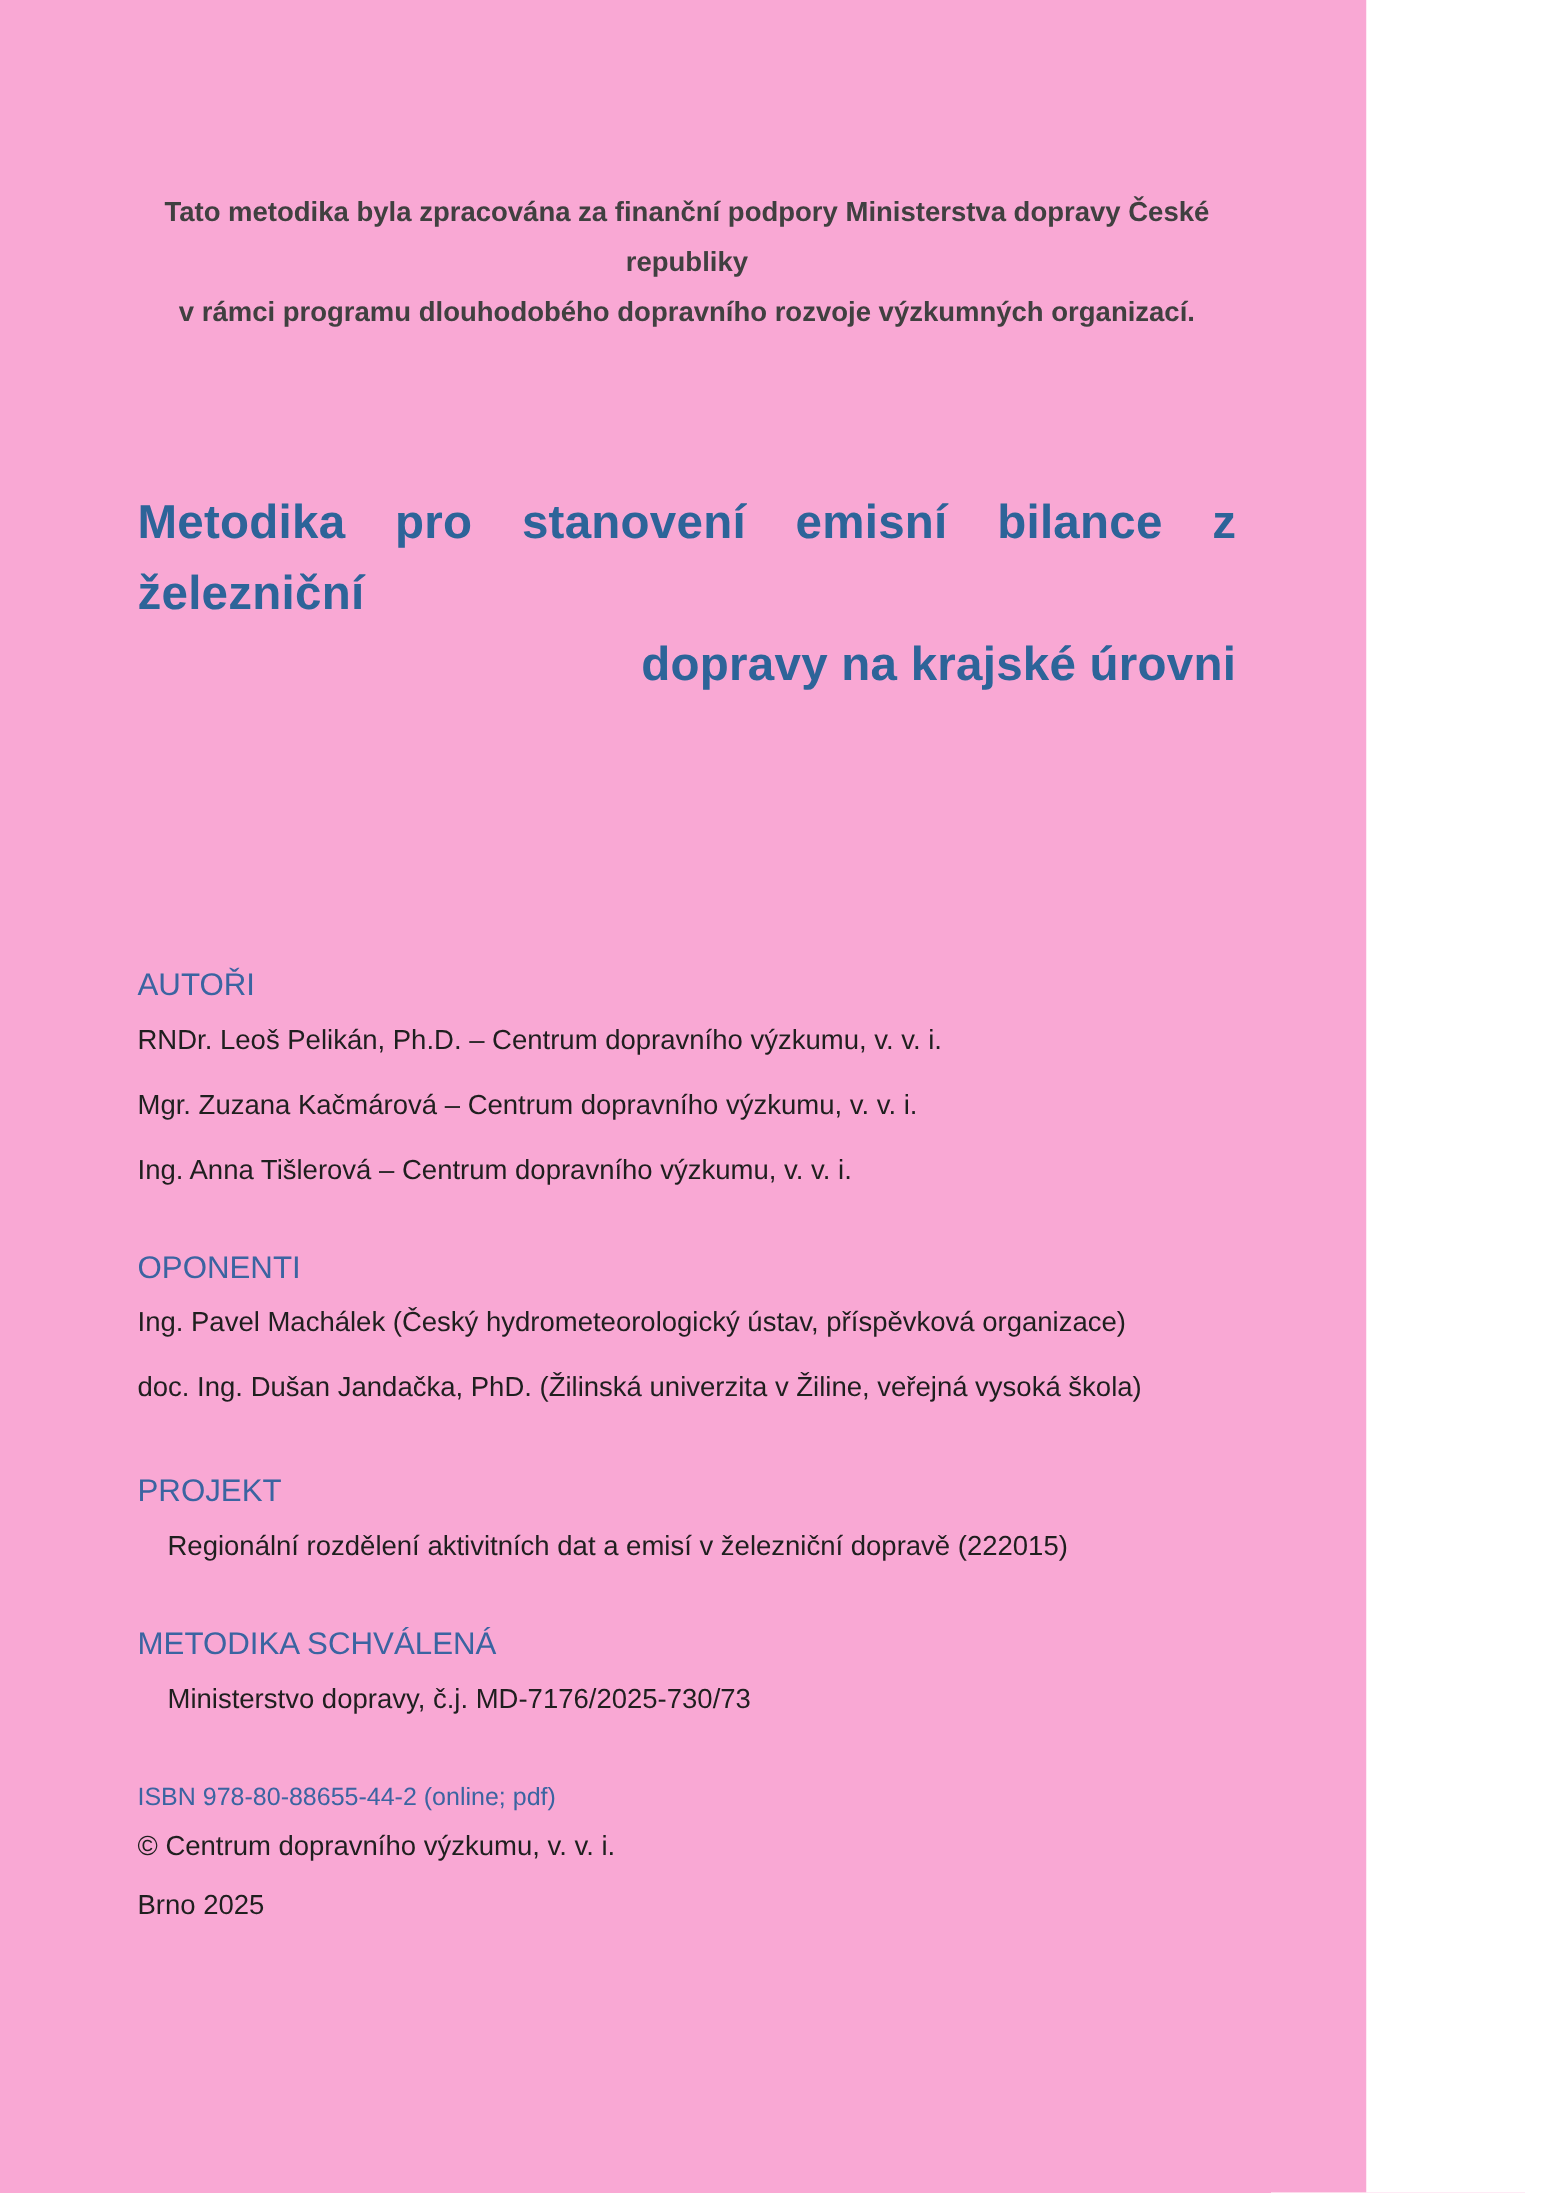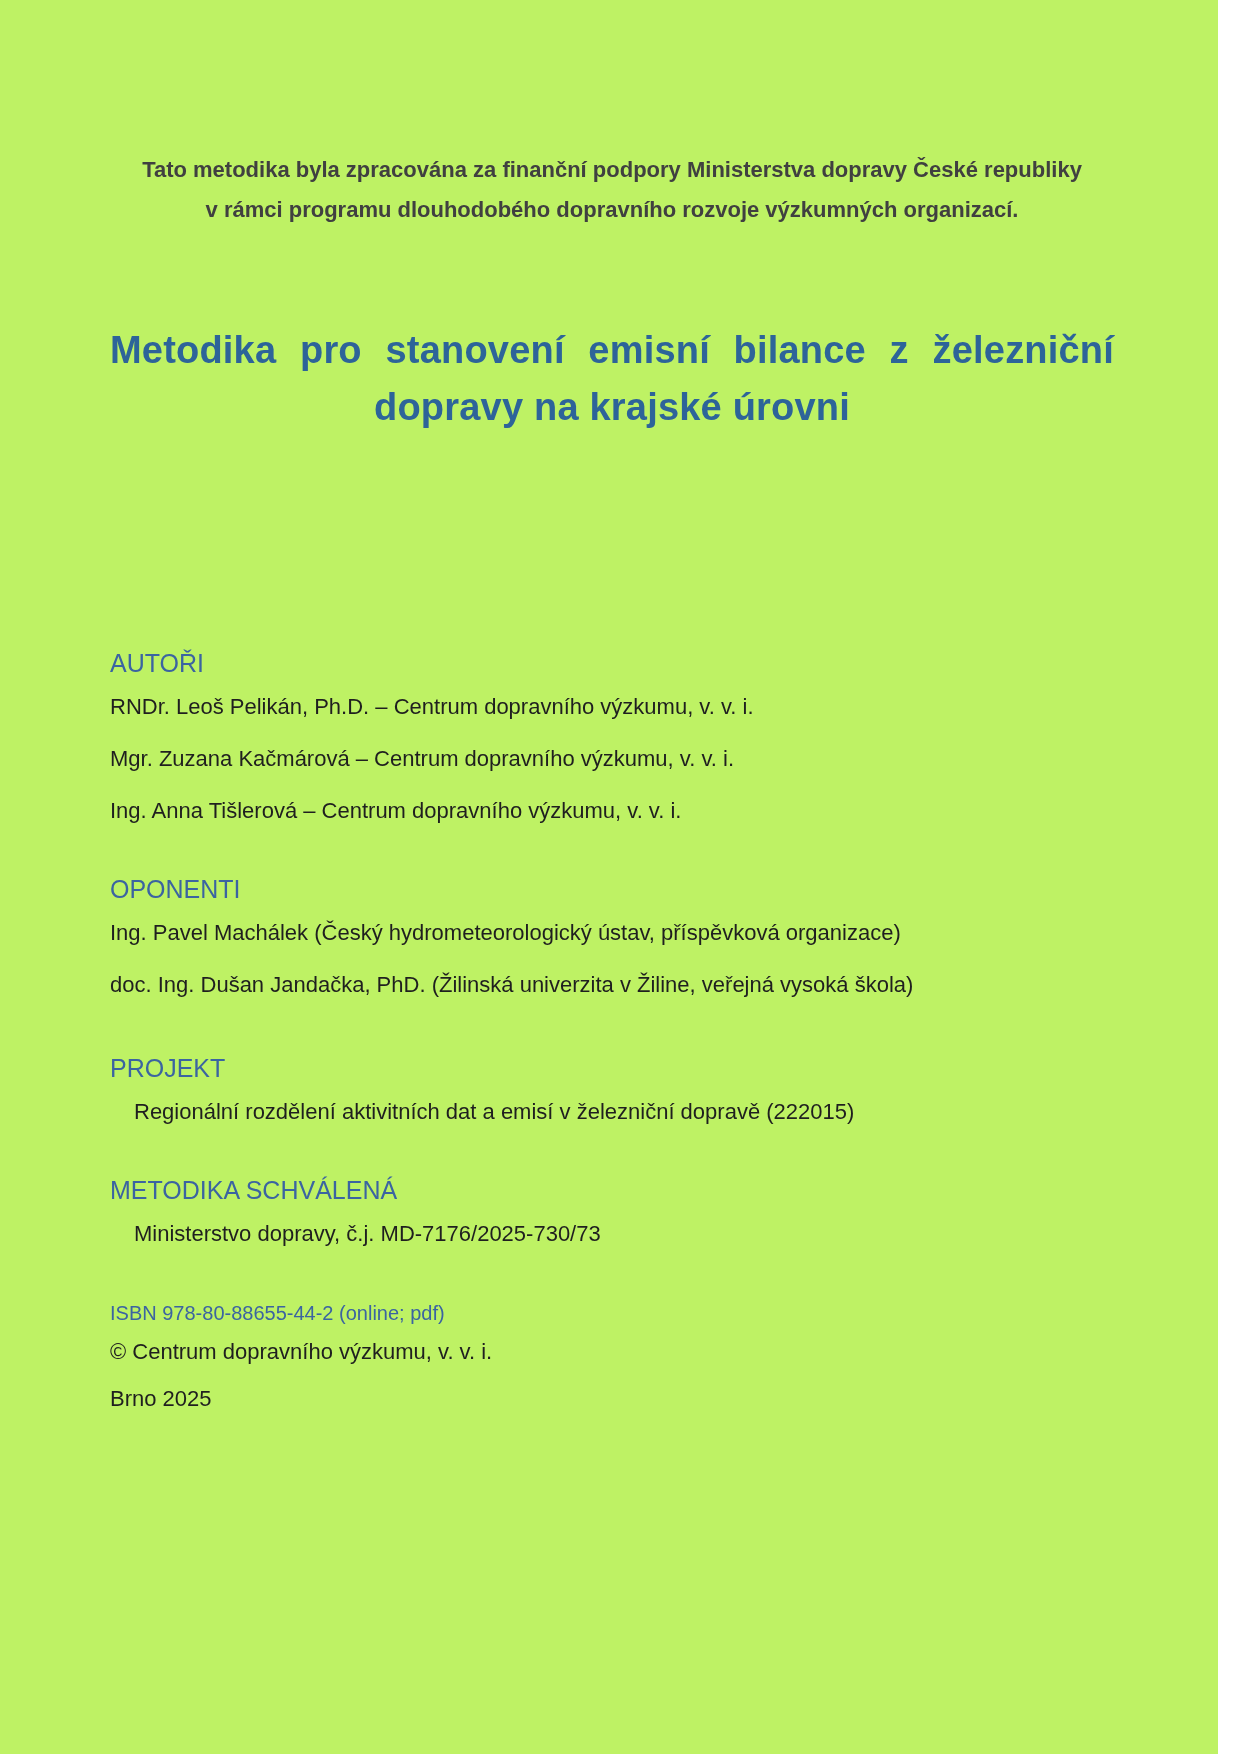--- a/index.html
+++ b/index.html
@@ -2,56 +2,56 @@
 <html><head>
 <meta charset="utf-8">
 <style>
   html, body {
     margin: 0;
     padding: 0;
     background: #ffffff;
   }
   .page {
     position: relative;
-    width: 1218px;
+    width: 1093px;
     height: 1754px;
-    background: #bef264;
+    background: #f9a8d4;
     font-family: "Liberation Sans", sans-serif;
     color: #1f1f1f;
     overflow: hidden;
     box-sizing: border-box;
   }
   .content {
     position: absolute;
     left: 110px;
     right: 104px;
     top: 0;
   }
   .funding-note {
     margin-top: 150px;
     text-align: center;
     font-weight: bold;
     font-size: 22px;
     line-height: 40px;
     color: #404040;
   }
   .doc-title {
-    margin-top: 92px;
+    margin-top: 120px;
     color: #2d6499;
     font-weight: bold;
     font-size: 38px;
     line-height: 57px;
     letter-spacing: 0.2px;
   }
   .doc-title .title-line-1 {
     text-align: justify;
     text-align-last: justify;
   }
   .doc-title .title-line-2 {
-    text-align: center;
+    text-align: right;
   }
   .section-heading {
     color: #3b64a1;
     font-size: 25px;
     line-height: 30px;
     font-weight: normal;
     margin: 0;
   }
   .sec-authors   { margin-top: 212px; }
   .sec-reviewers { margin-top: 50px; }

